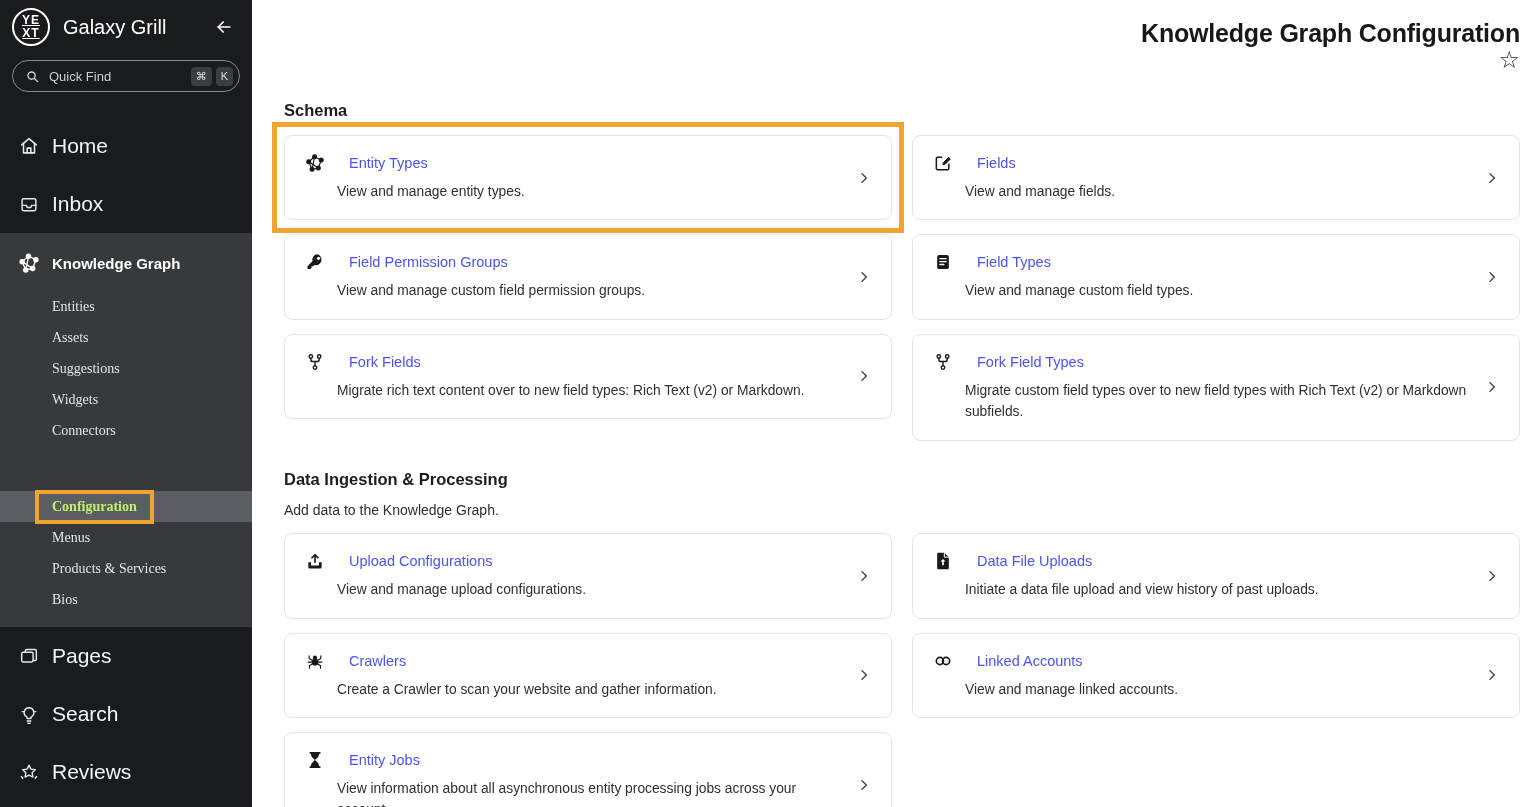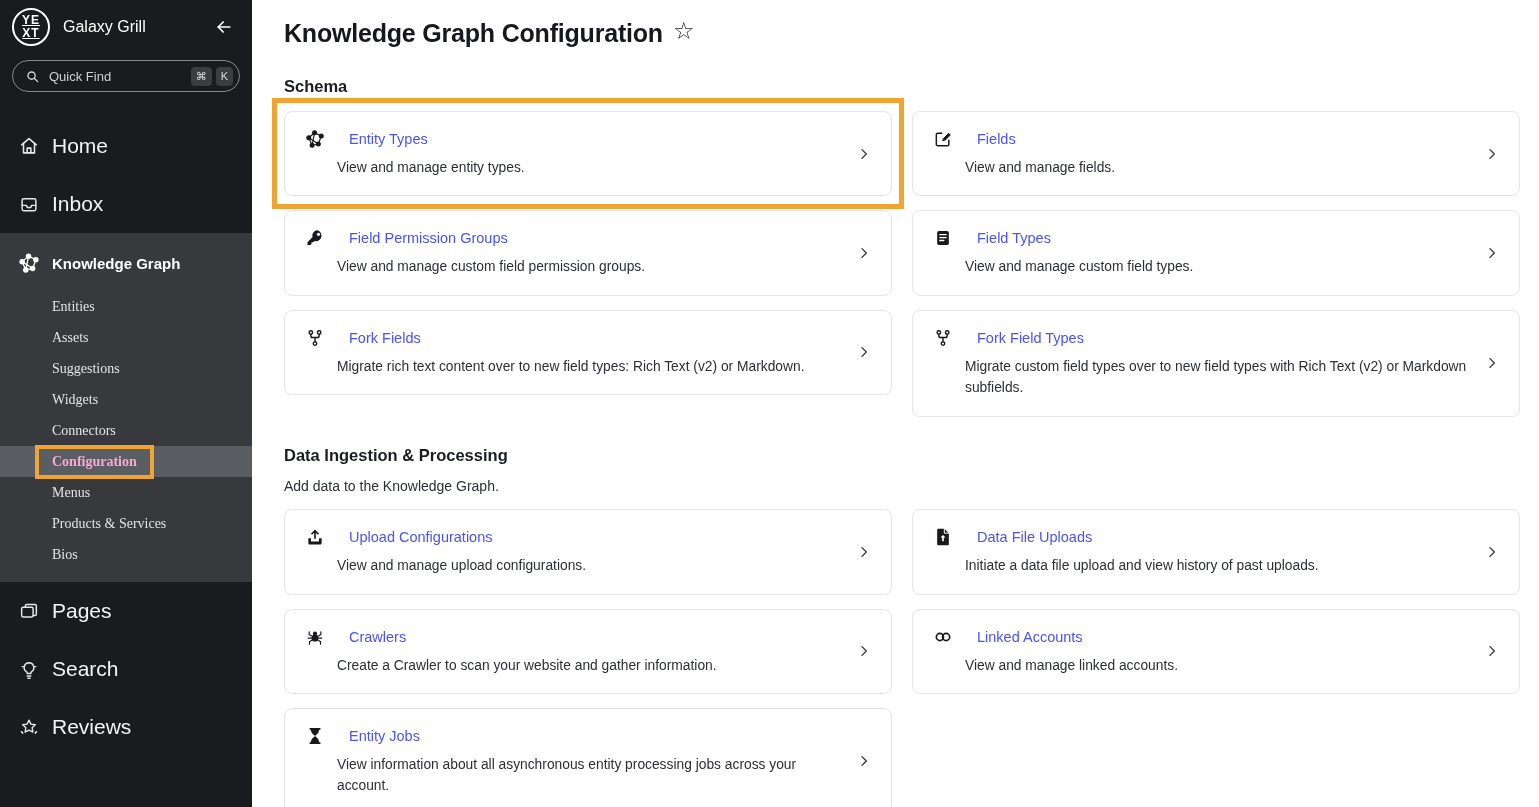--- a/index.html
+++ b/index.html
@@ -8,47 +8,47 @@
     width:1539px; height:807px; overflow:hidden;
     display:flex; background:#ffffff;
     font-family:"Liberation Sans", sans-serif;
     -webkit-font-smoothing:antialiased;
   }
 
   
   .sidebar { width:252px; min-width:252px; height:807px; background:#1a1b1e; color:#eceded; display:flex; flex-direction:column; }
   .sidebar-header { display:flex; align-items:center; padding:8px 16px 4px 12px; }
   .logo-circle { width:38px; height:38px; border:2px solid #fff; border-radius:50%; display:flex; flex-direction:column; align-items:center; justify-content:center; color:#fff; font-weight:bold; font-size:12px; line-height:1.05; letter-spacing:1px; flex:none;text-decoration:underline; }
-  .account-name { margin-left:13px; font-size:16px; color:#fff; flex:1; }
+  .account-name { margin-left:13px; font-size:20px; color:#fff; flex:1; }
   .collapse-btn { width:24px; height:24px; display:flex; align-items:center; justify-content:center; color:#fff; cursor:pointer; }
   .collapse-btn svg { width:20px; height:20px; }
 
   .quick-find { margin:10px 12px 0 12px; height:32px; border:1px solid #86888c; border-radius:16px; display:flex; align-items:center; padding:0 6px 0 12px; cursor:text; }
   .qf-icon { display:flex; color:#d2d3d5; }
   .qf-icon svg { width:15px; height:15px; }
   .qf-placeholder { flex:1; margin-left:9px; font-size:13px; color:#cfd0d2; }
   .kbd { background:#3b3d41; color:#dadbdc; border-radius:4px; font-size:11px; line-height:1; padding:4px 5px; margin-left:4px; font-family:"Liberation Sans",sans-serif; }
 
   .nav-top { margin-top:25px; }
   .nav-item { height:58px; display:flex; align-items:center; padding-left:18px; font-size:21px; color:#f2f3f4; cursor:pointer; }
   .nav-item .ic { width:22px; height:22px; margin-right:12px; display:flex; color:#e6e7e8; flex:none; }
   .ic svg { width:22px; height:22px; }
 
   .kg-section { background:#37393c; padding:10px 0 12px 0; }
   .kg-header { height:40px; display:flex; align-items:center; padding-left:18px; font-size:15px; font-weight:bold; color:#ffffff; cursor:pointer; }
   .kg-header .ic { width:22px; height:22px; margin-right:12px; display:flex; color:#fff; flex:none; }
   .kg-subs { margin-top:8px; }
   .kg-sub { height:31px; display:flex; align-items:center; padding-left:52px; font-size:14px; color:#e3e4e6; cursor:pointer;font-family:Liberation Serif, serif; }
-  .kg-sub.selected { background:#5a5e63; color:#f9a8d4; font-weight:bold; }
+  .kg-sub.selected { background:#5a5e63; color:#bef264; font-weight:bold;margin-top:45px; }
   .annotated-label { position:relative; display:inline-block; }
   .annotated-label::before { content:''; position:absolute; left:-17px; right:-17px; top:-9px; bottom:-9px; border:4px solid #f0a431; pointer-events:none; }
 
   
   .main { flex:1; padding:19px 19px 0 32px; overflow:hidden; position:relative; }
-  .page-title-row { display:flex; align-items:flex-start; }
+  .page-title-row { display:flex; align-items:flex-end;flex-direction:column; }
   .page-title { font-size:25px; font-weight:bold; color:#16181d; letter-spacing:-0.2px; }
   .star-icon { font-size:24px; color:#25272c; margin-left:10px; line-height:1; cursor:pointer; }
 
   .section-title { font-size:16.5px; font-weight:bold; color:#1b1d22; margin-top:29px; }
   .section-desc { font-size:14px; color:#2c2f34; margin-top:13px; }
   .card-grid { margin-top:15px; display:grid; grid-template-columns:608px 608px; gap:14px 20px; align-items:start; }
 
   .card { position:relative; background:#fff; border:1px solid #e4e5e9; border-radius:8px; padding:17px 48px 17px 20px; cursor:pointer; }
   .card-head { display:flex; align-items:center; }
   .card-icon { width:20px; height:20px; display:flex; color:#17191d; flex:none; }

